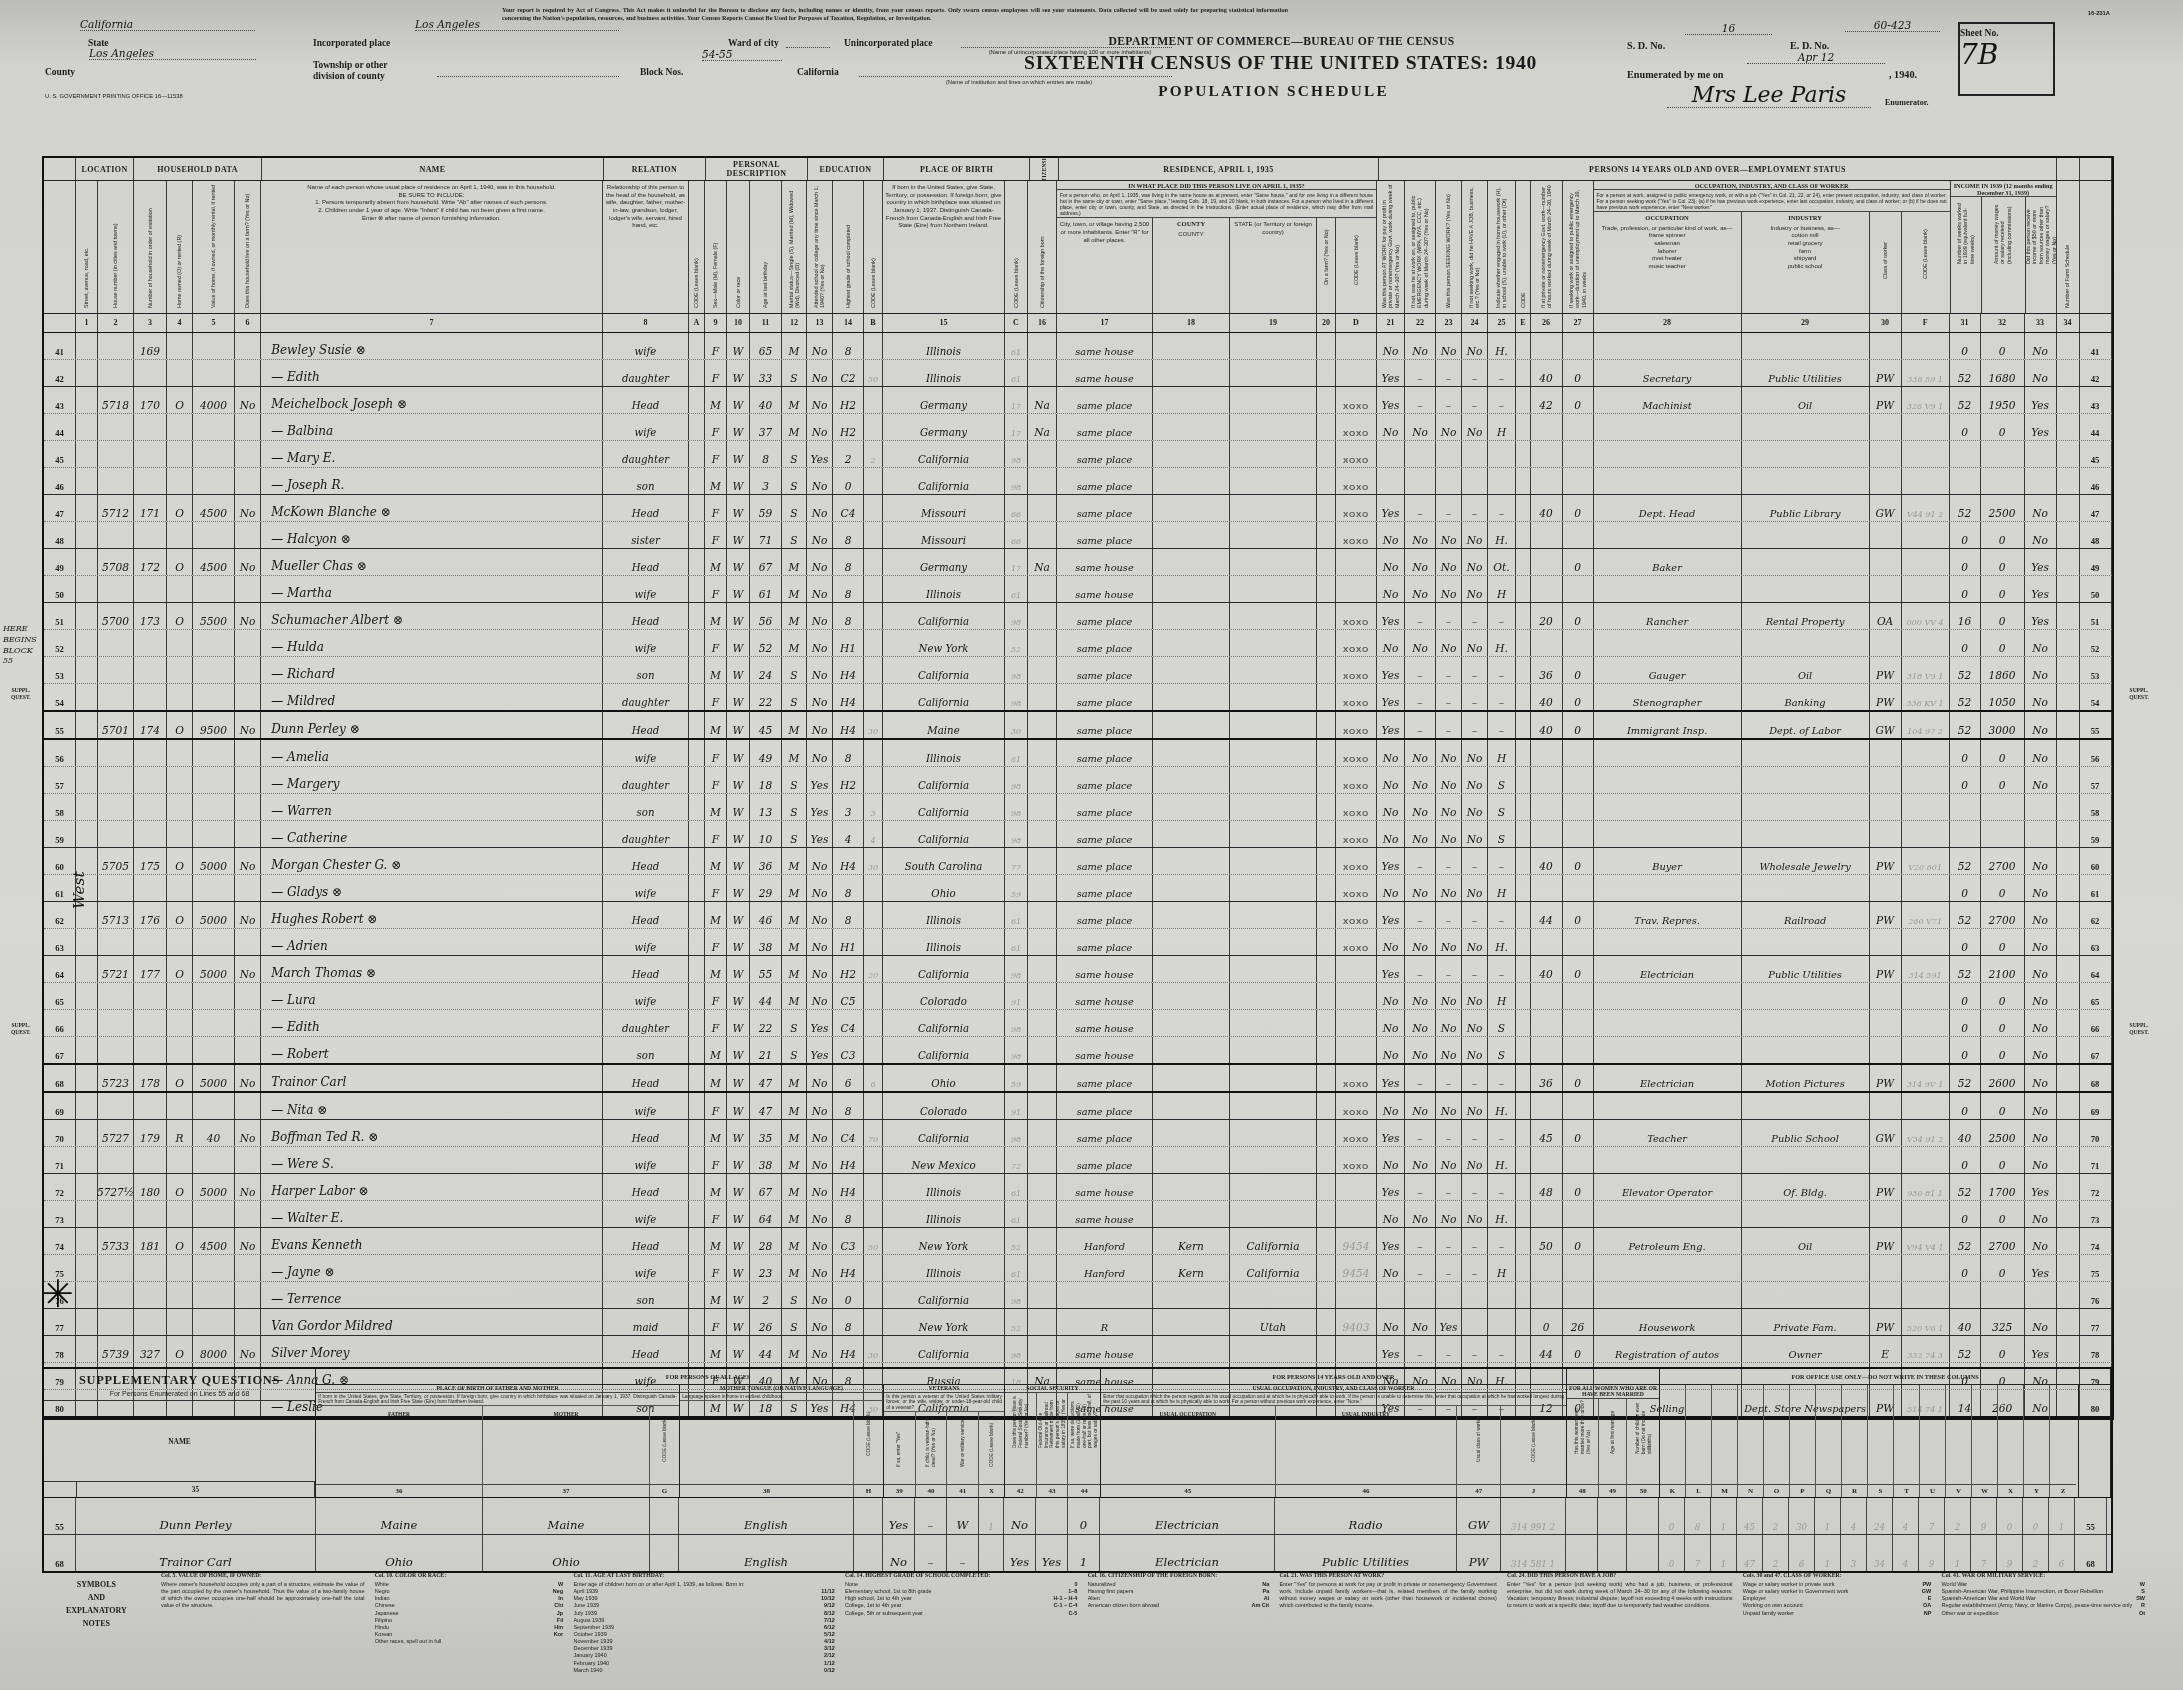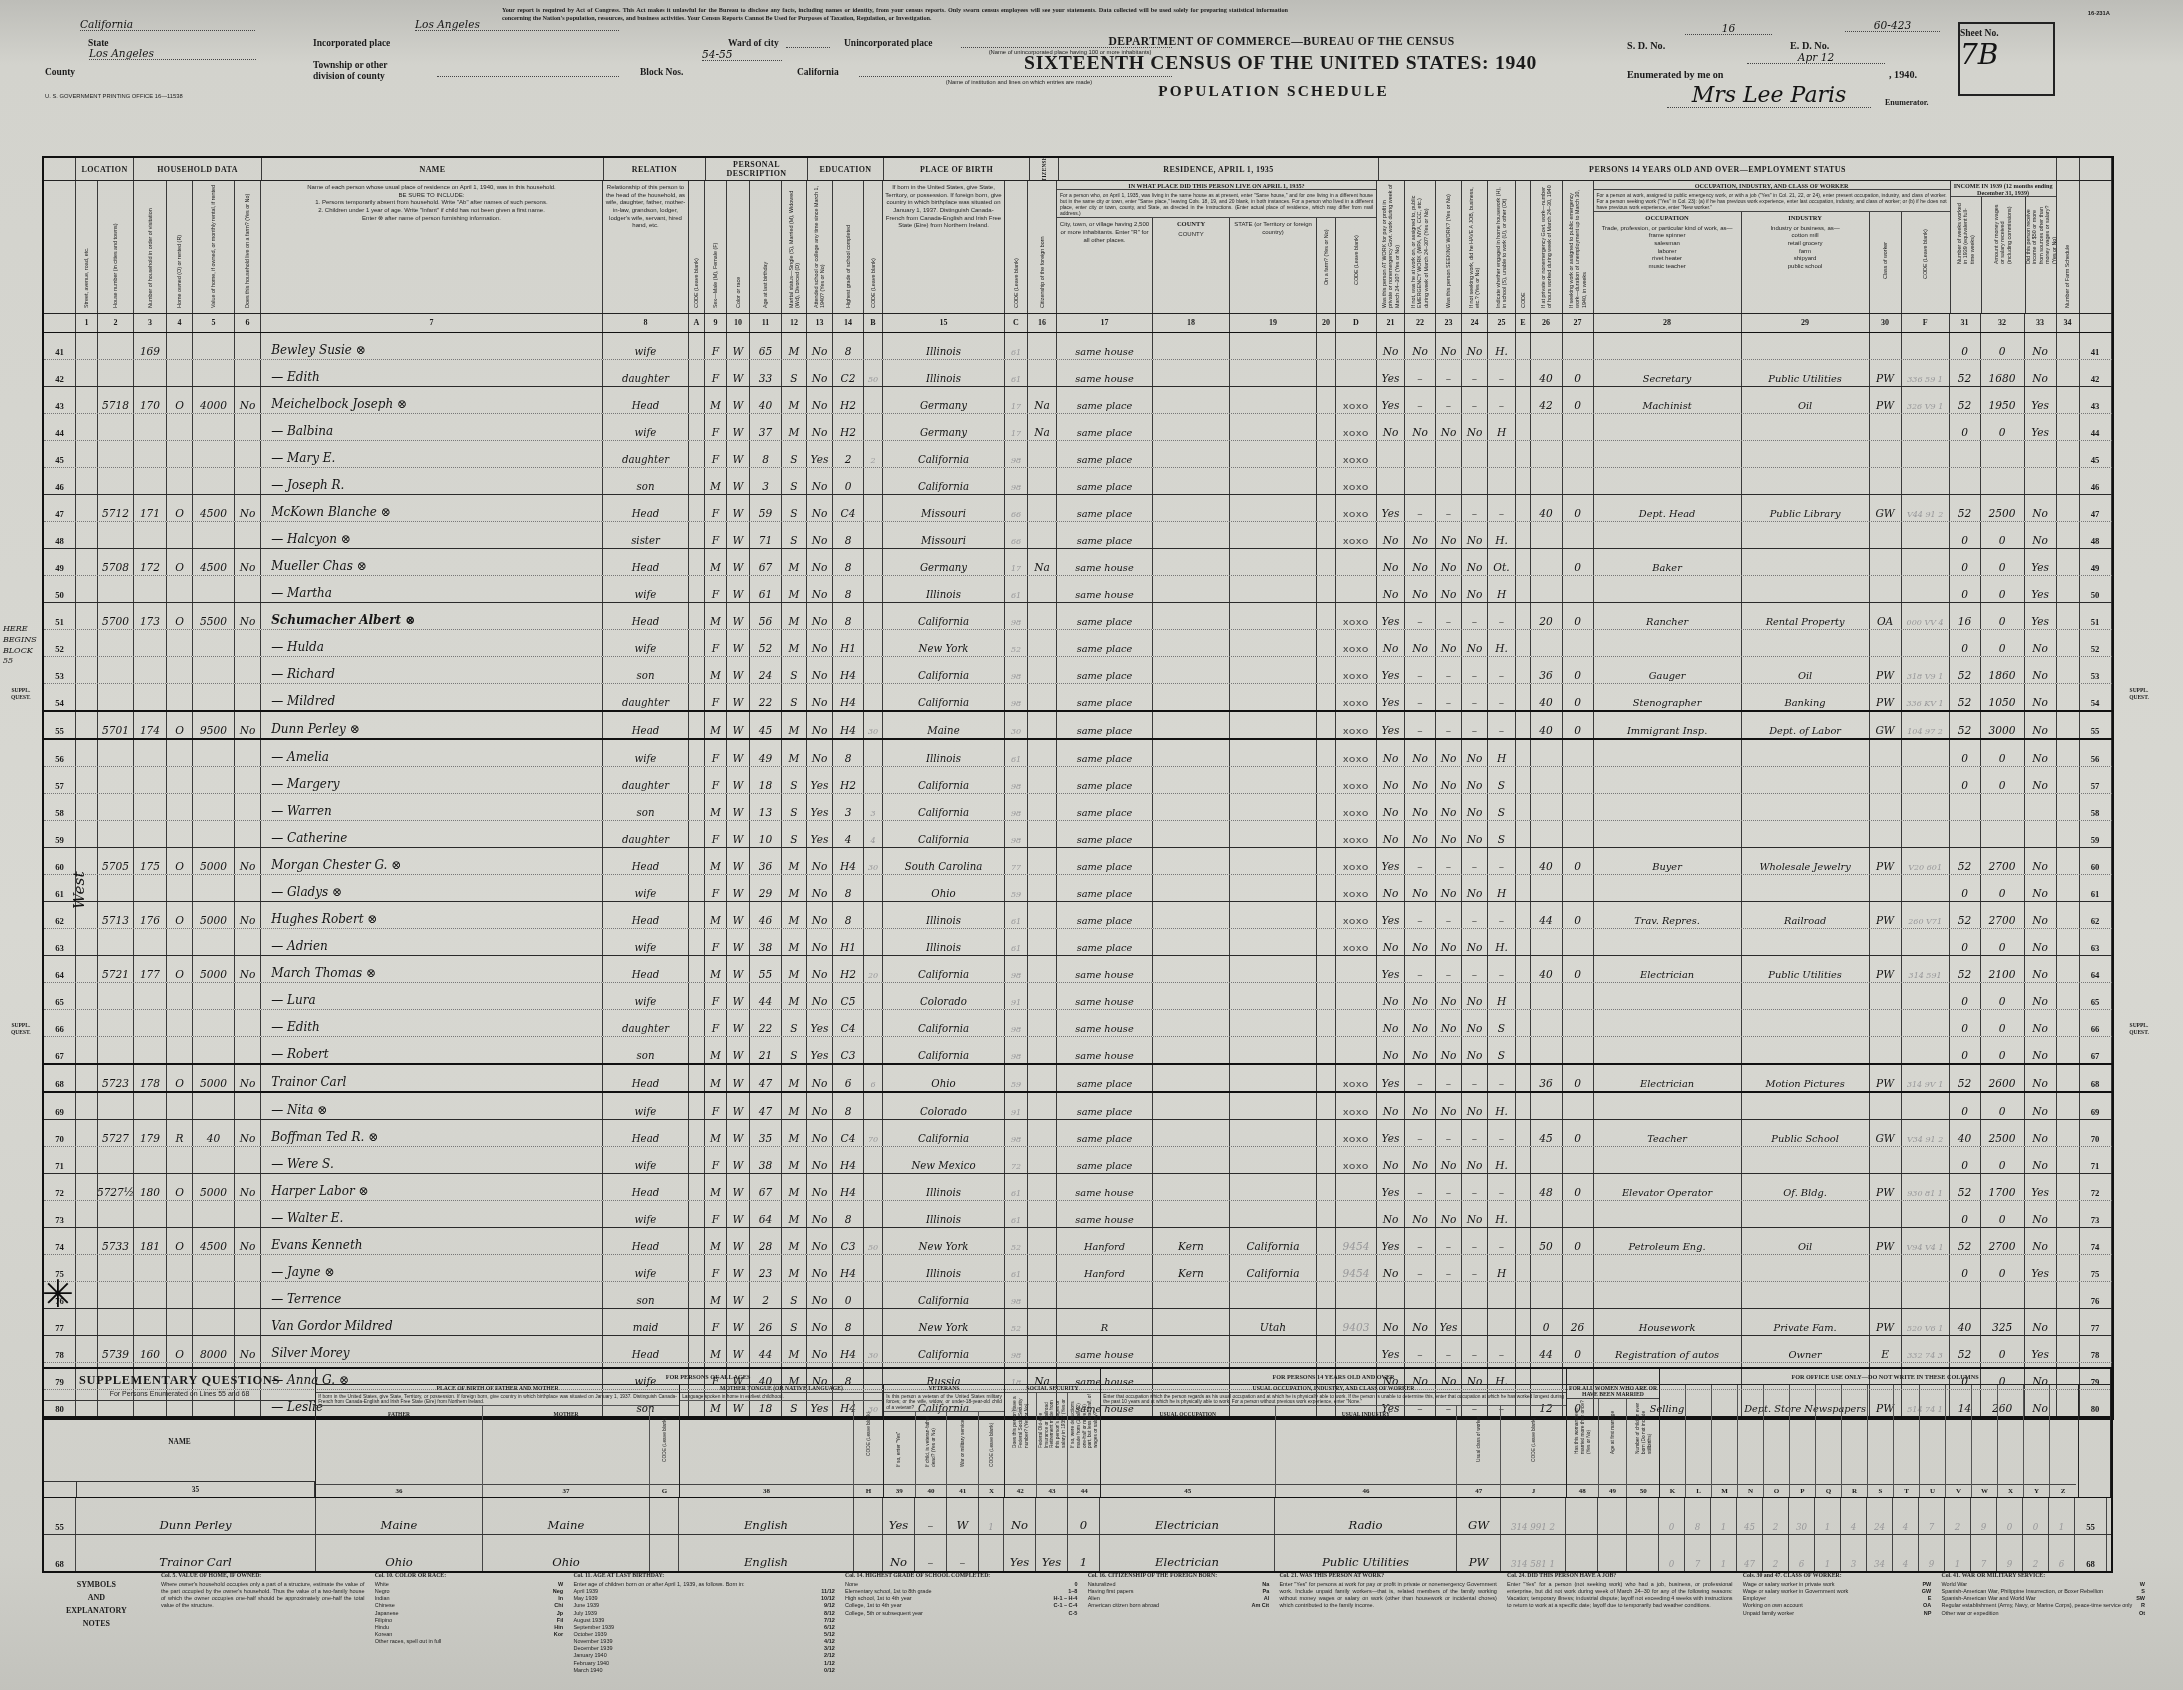--- a/index.html
+++ b/index.html
@@ -1332,21 +1332,21 @@
           </div>
           <div class="cell c-own" style="width: 26px;">
             <span class="hw">O</span>
           </div>
           <div class="cell c-val" style="width: 42px;">
             <span class="hw">5500</span>
           </div>
           <div class="cell c-fm" style="width: 26px;">
             <span class="hw">No</span>
           </div>
-          <div class="cell c-nm" style="width: 342px; font-weight: bold;">
+          <div class="cell c-nm" style="width: 342px;">
             <span class="hw">Schumacher  Albert ⊗</span>
           </div>
           <div class="cell c-rel" style="width: 86px;">
             <span class="hw">Head</span>
           </div>
           <div class="cell c-ca" style="width: 16px;"></div>
           <div class="cell c-sex" style="width: 22px;">
             <span class="hw">M</span>
           </div>
           <div class="cell c-rc" style="width: 23px;">
@@ -3909,21 +3909,21 @@
         </div>
         <div class="trow">
           <div class="cell c-lnL" style="width: 32px;">
             <span class="lnv">78</span>
           </div>
           <div class="cell c-st" style="width: 22px;"></div>
           <div class="cell c-hn" style="width: 36px;">
             <span class="hw">5739</span>
           </div>
           <div class="cell c-hh" style="width: 33px;">
-            <span class="hw">160</span>
+            <span class="hw">327</span>
           </div>
           <div class="cell c-own" style="width: 26px;">
             <span class="hw">O</span>
           </div>
           <div class="cell c-val" style="width: 42px;">
             <span class="hw">8000</span>
           </div>
           <div class="cell c-fm" style="width: 26px;">
             <span class="hw">No</span>
           </div>

